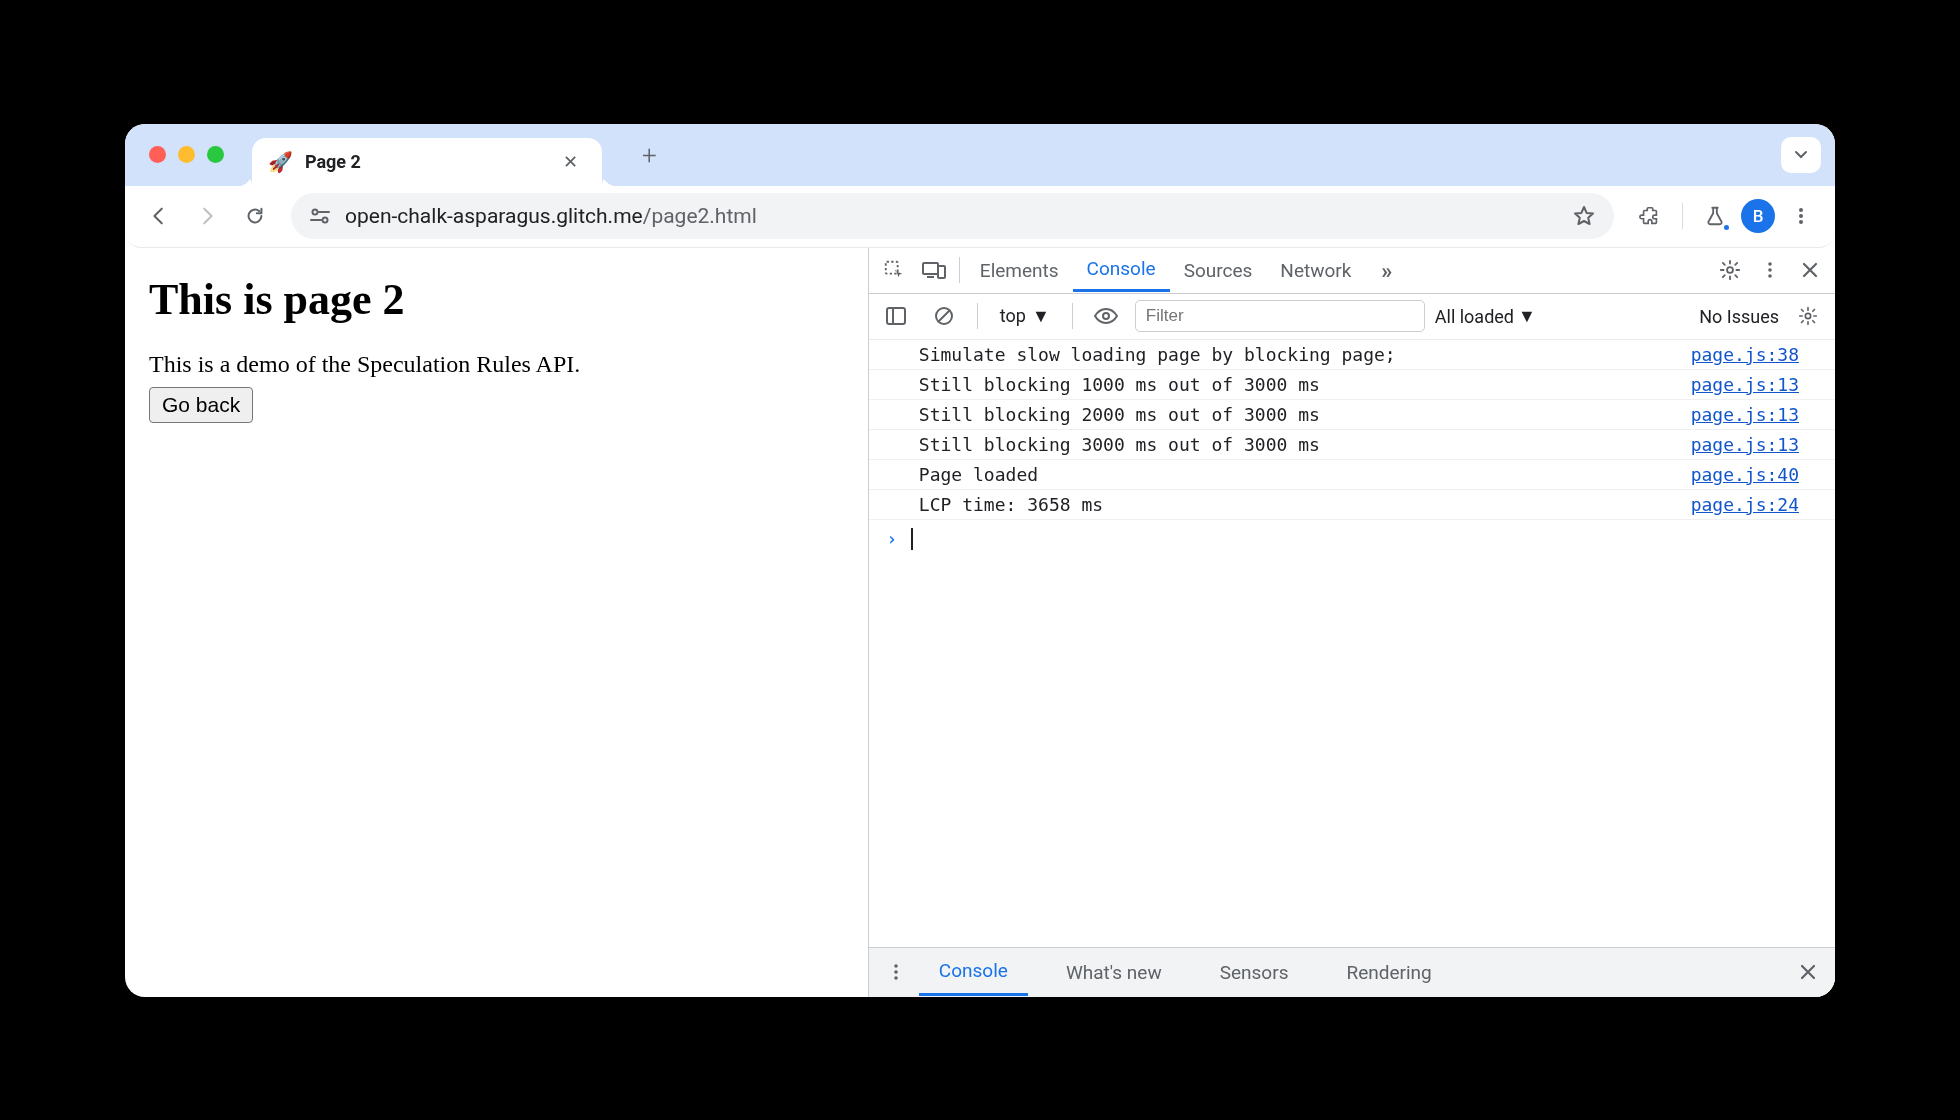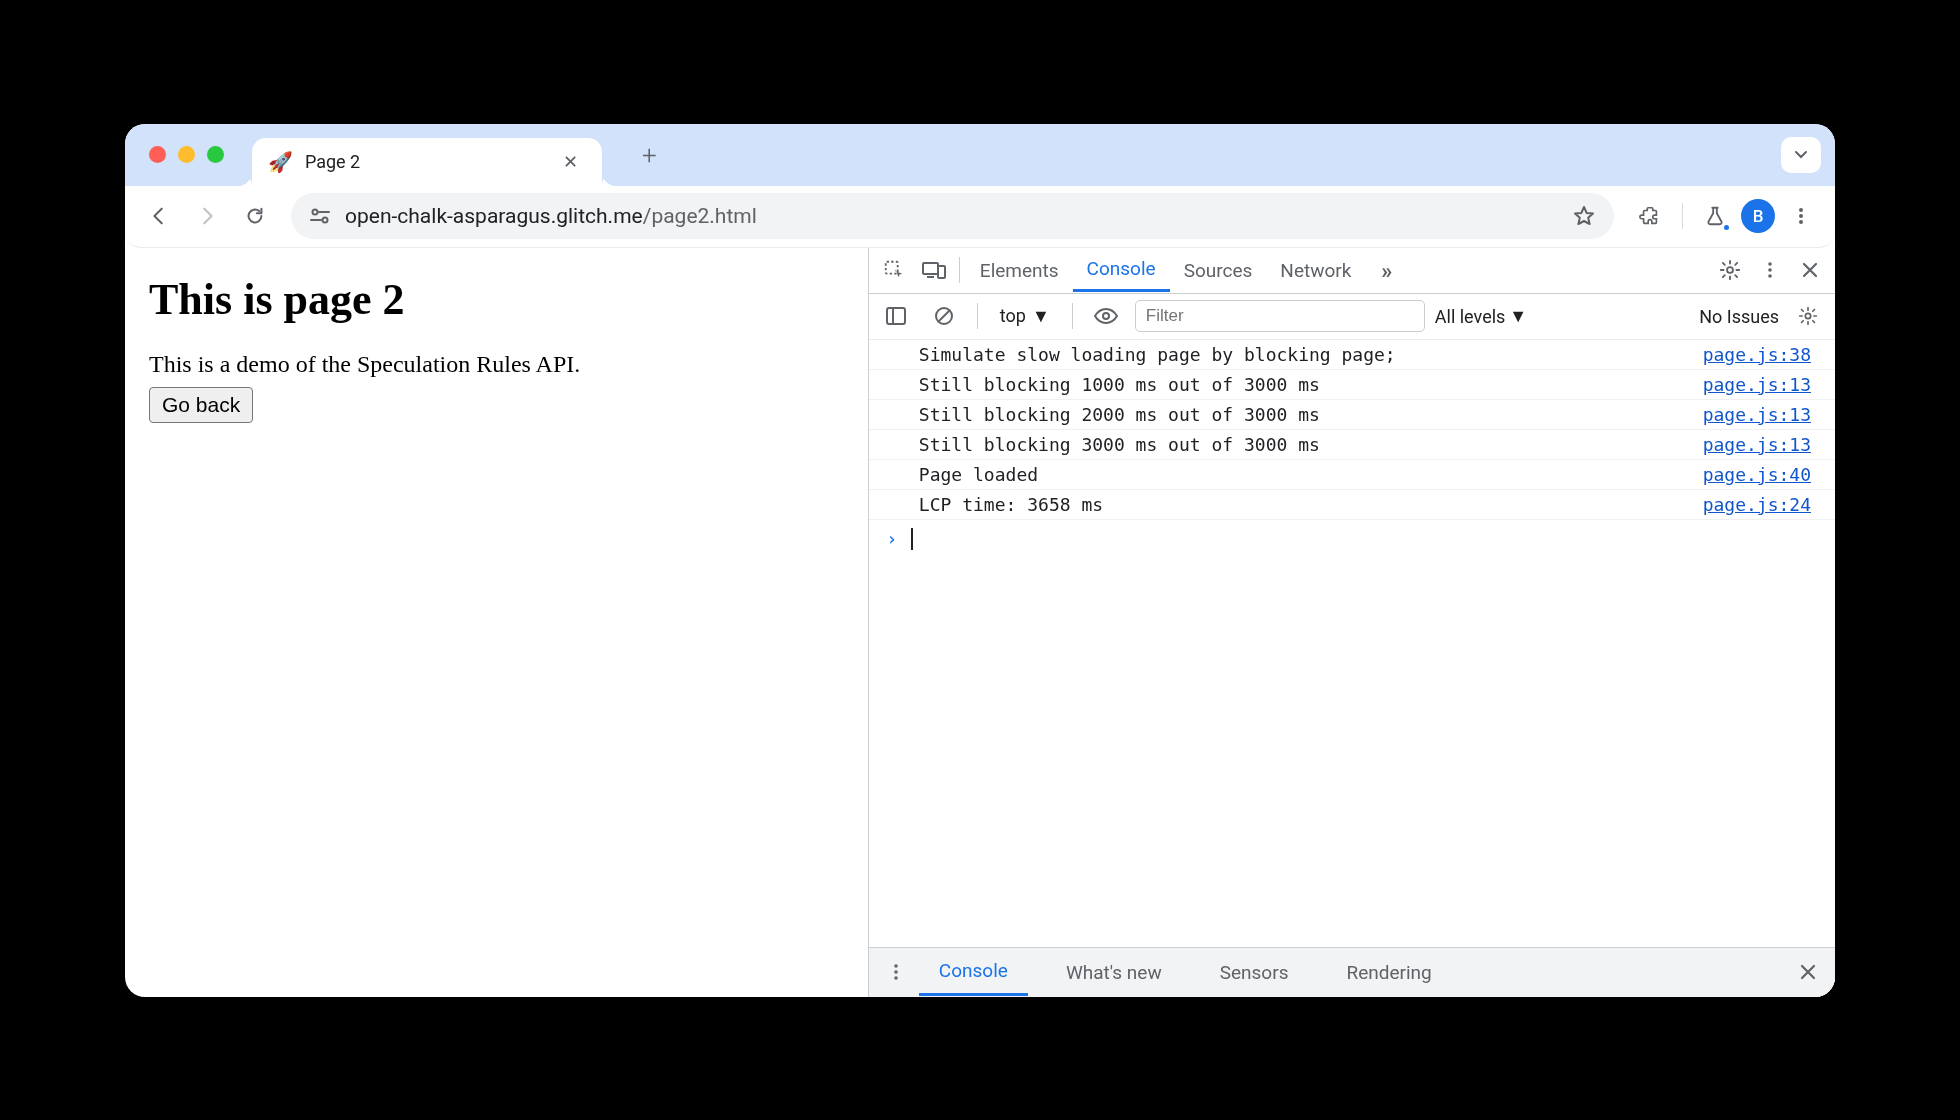--- a/index.html
+++ b/index.html
@@ -56,21 +56,21 @@
   .tab::before, .tab::after {
     content:"";
     position:absolute;
     bottom:0;
     width:14px; height:14px;
     background:#fff;
   }
   .tab::before { left:-14px; border-top-right-radius:14px; background: radial-gradient(circle at 0 0, #d2e2fb 14px, #fff 14px);}
   .tab::after  { right:-14px; border-top-left-radius:14px; background: radial-gradient(circle at 14px 0, #d2e2fb 14px, #fff 14px);}
   .favicon { font-size: 20px; }
-  .tab-title { font-size: 18px; color:#202124; flex:1; }
+  .tab-title { font-size: 18px; color:#202124; flex:1;font-weight:bold; }
   .tab-close { font-size: 18px; color:#5f6368; cursor:pointer; padding:4px 8px;}
   .new-tab { font-size: 26px; color:#5f6368; margin-left: 30px; cursor:pointer; padding:6px 10px; font-weight:300;}
   .tabstrip-right { margin-left:auto; display:flex; align-items:center; gap:8px;}
   .chevron-btn {
     width:40px; height:36px; background:#fff; border-radius:10px;
     display:flex; align-items:center; justify-content:center;
     color:#5f6368; cursor:pointer;
   }
   
   .toolbar {
@@ -192,21 +192,21 @@
   .noissues { font-size:18px; color:#202124; margin-left:auto; }
   
   .console-log {
     flex:1;
     overflow:auto;
     font-family: Menlo, Consolas, monospace;
     font-size:18px;
   }
   .log-row {
     display:flex;
-    padding: 4px 12px 4px 50px;
+    padding: 4px 24px 4px 50px;
     border-bottom:1px solid #f0f0f0;
     align-items:baseline;
   }
   .log-msg { flex:1; color:#202124; white-space:pre; }
   .log-src {
     color:#1155cc; text-decoration:underline; cursor:pointer;
     white-space:nowrap; padding-right:12px;
   }
   .prompt-row {
     display:flex; align-items:center;
@@ -395,21 +395,21 @@
         </div>
         <div class="dt-sep"></div>
         <div class="dt-iconbtn">
           <svg width="24" height="16" viewBox="0 0 24 16">
               <path d="M1 8c3-5 7-7 11-7s8 2 11 7c-3 5-7 7-11 7S4 13 1 8z" fill="none" stroke="#5f6368" stroke-width="2"></path>
               <circle cx="12" cy="8" r="3" fill="none" stroke="#5f6368" stroke-width="2"></circle>
             </svg>
         </div>
         <input class="filter-input" placeholder="Filter" style="">
         <div class="levels">
-          <span>All levels</span>
+          <span>All loaded</span>
           <span>▼</span>
         </div>
         <div class="noissues">No Issues</div>
         <div class="dt-iconbtn">
           <svg width="20" height="20" viewBox="0 0 24 24">
               <circle cx="12" cy="12" r="3.2" fill="none" stroke="#5f6368" stroke-width="2"></circle>
               <path d="M12 2v3M12 19v3M4.2 4.2l2.1 2.1M17.7 17.7l2.1 2.1M2 12h3M19 12h3M4.2 19.8l2.1-2.1M17.7 6.3l2.1-2.1" stroke="#5f6368" stroke-width="2" stroke-linecap="round"></path>
             </svg>
         </div>
       </div>

